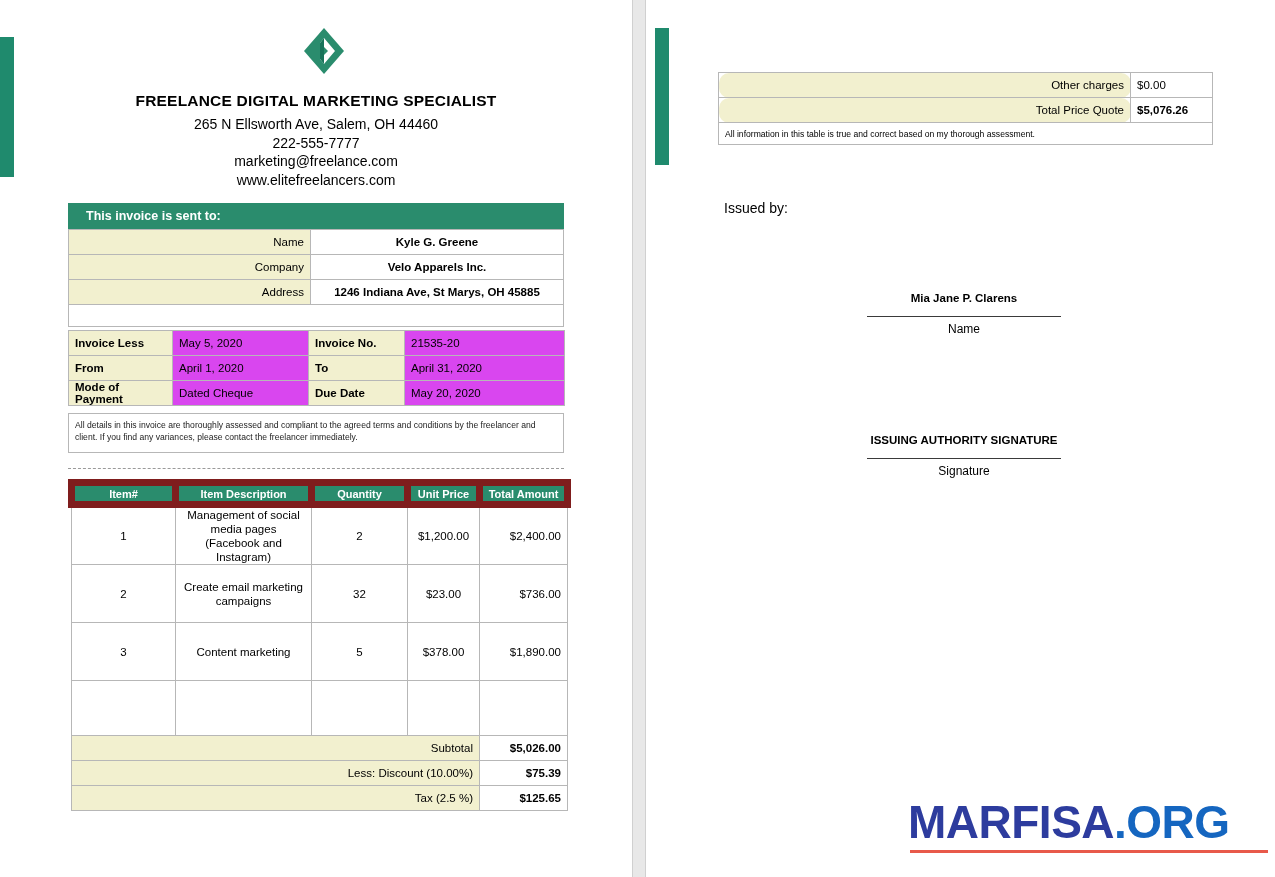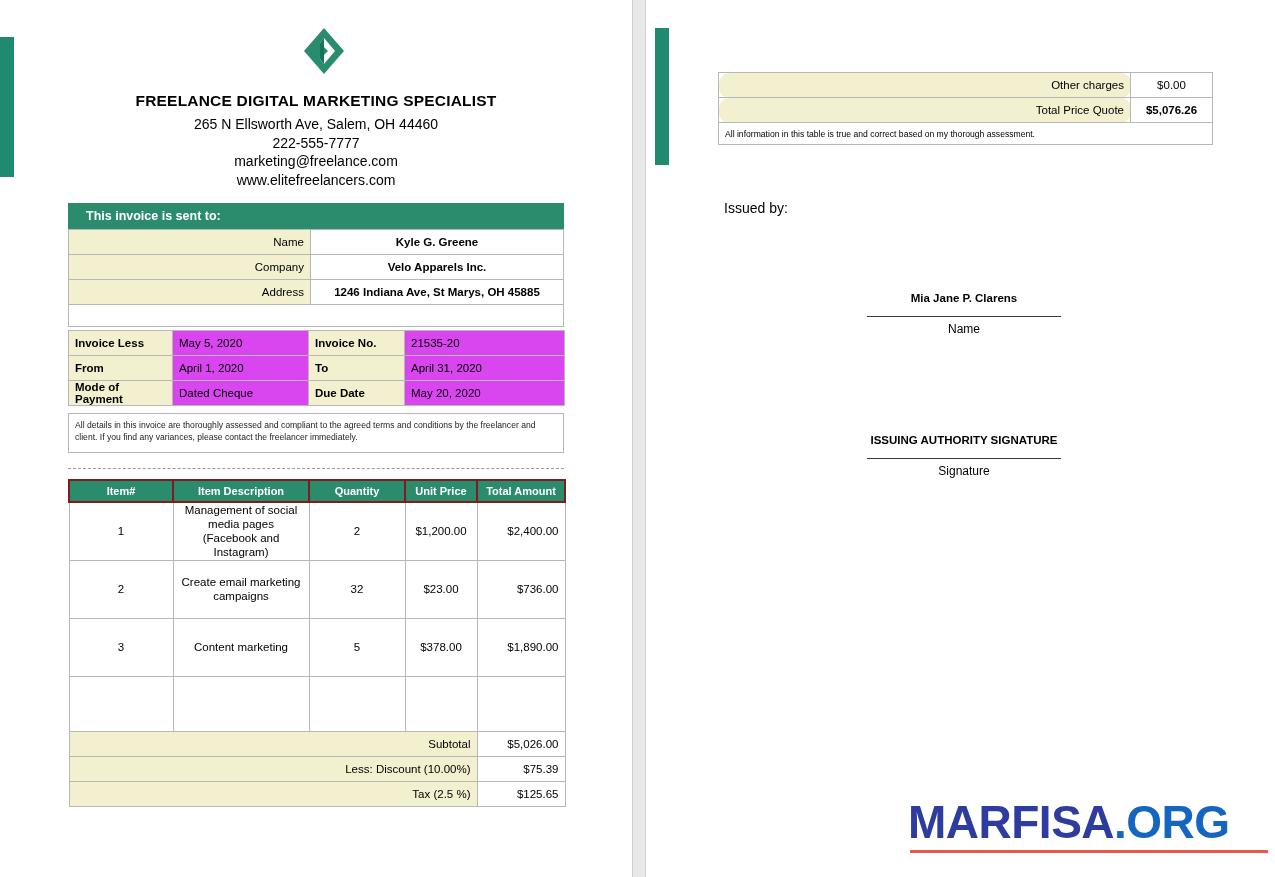--- a/index.html
+++ b/index.html
@@ -156,21 +156,21 @@
   }
 
   
   .t-items { left: 68px; top: 479px; width: 496px; }
   .t-items th {
     background: #2a8c6d;
     color: #ffffff;
     font-size: 11px;
     font-weight: bold;
     height: 22px;
-    border: 2px solid #7f1d1d;
+    border: 7px solid #7f1d1d;
     box-sizing: border-box;
   }
   .t-items td {
     border: 1px solid #b7b7b7;
     font-size: 11px;
     text-align: center;
     vertical-align: middle;
     height: 58px;
     padding: 3px 4px;
     box-sizing: border-box;
@@ -181,38 +181,39 @@
   .t-items tr.total-row td {
     background: #f2f0cf;
     height: 25px;
     text-align: right;
     font-size: 11.5px;
     padding-right: 6px;
   }
   .t-items tr.total-row td.amount-cell {
     background: #ffffff;
     text-align: right;
+    font-weight: bold;
   }
 
   
   .t-charges { left: 718px; top: 72px; width: 494px; }
   .t-charges td {
     height: 25px;
     font-size: 11.5px;
     vertical-align: middle;
   }
   .t-charges td.lbl {
     background: #f2f0cf;
     text-align: right;
     padding-right: 6px;
     width: 412px;
     border-radius: 10px;
   }
   .t-charges td.val {
-    text-align: center;
+    text-align: left;
     padding-right: 6px;
   }
   .t-charges td.val.bold { font-weight: bold; }
   .t-charges td.note {
     font-size: 8.6px;
     height: 22px;
     text-align: left;
   }
 
   

